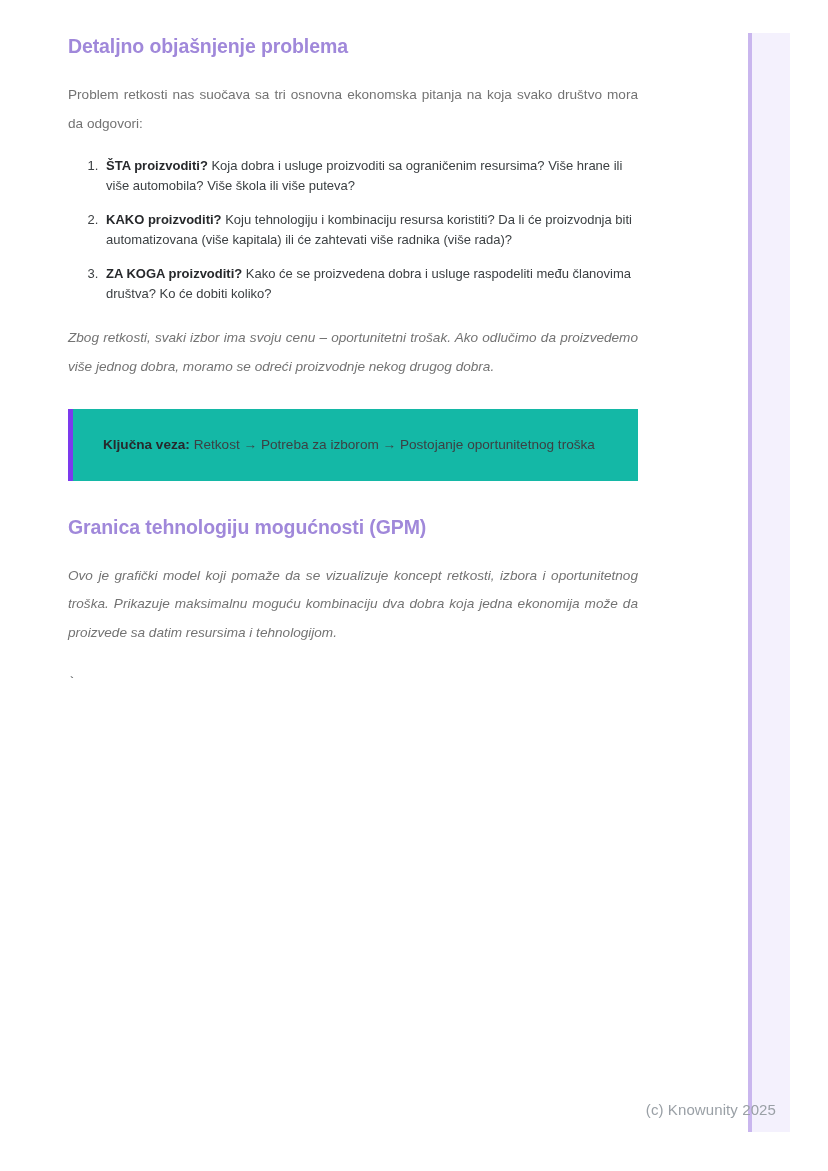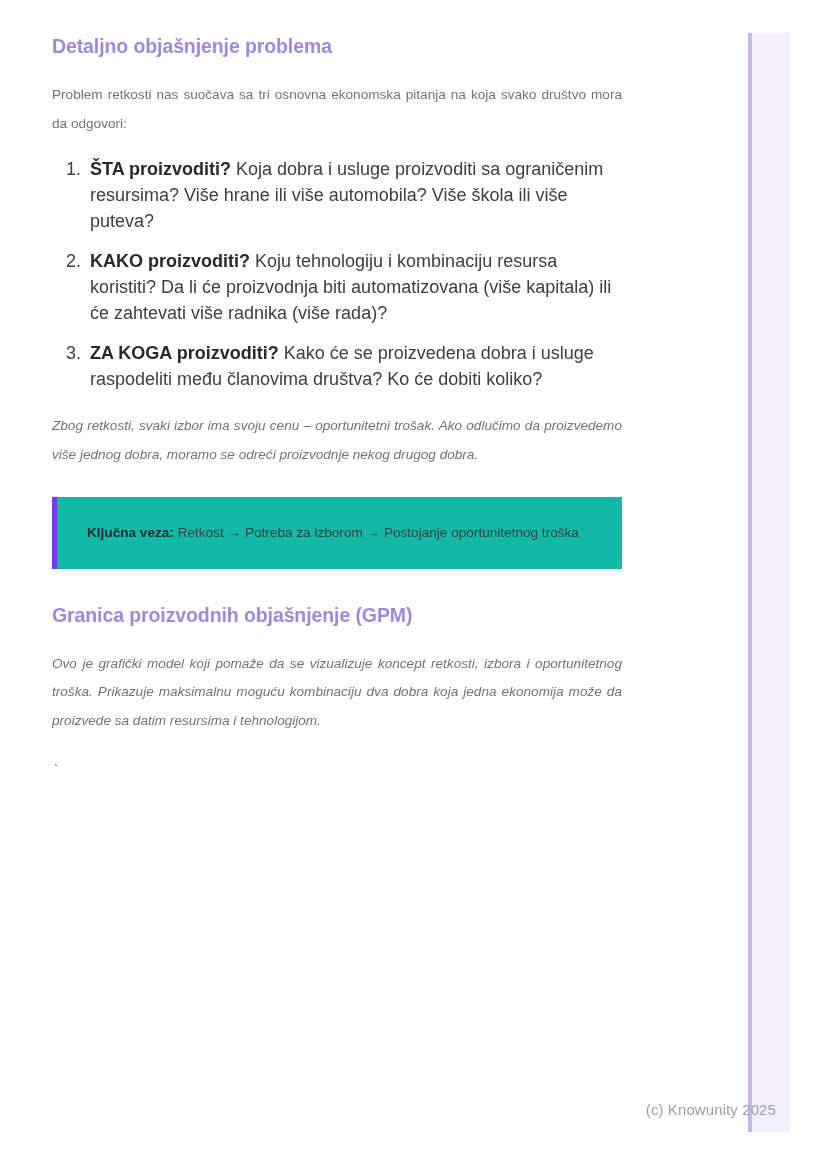--- a/index.html
+++ b/index.html
@@ -24,21 +24,21 @@
     width: 42px;
     height: 1099px;
     background: #f4f1fd;
     border-left: 4px solid #c9b6ee;
     box-sizing: border-box;
   }
 
   
   .doc {
     position: absolute;
-    left: 52px;
+    left: 68px;
     top: 34px;
     width: 570px;
   }
 
   h2.section-heading {
     font-size: 19.5px;
     font-weight: bold;
     color: #a088da;
     margin: 0 0 22px 0;
     letter-spacing: -0.1px;
@@ -64,22 +64,22 @@
     font-style: italic;
   }
 
   ol.q-list {
     margin: 0 0 20px 0;
     padding-left: 34px;
     list-style-type: decimal;
   }
 
   ol.q-list > li {
-    font-size: 18px;
-    line-height: 26px;
+    font-size: 13px;
+    line-height: 20px;
     color: #3c4043;
     margin-bottom: 14px;
     padding-left: 4px;
   }
 
   ol.q-list > li:last-child {
     margin-bottom: 0;
   }
 
   ol.q-list > li b {
@@ -157,21 +157,21 @@
   </ol>
 
   <p class="body-text tight">Zbog retkosti, svaki izbor ima svoju cenu – oportunitetni trošak. Ako odlučimo da proizvedemo više jednog dobra, moramo se odreći proizvodnje nekog drugog dobra.</p>
 
   <div class="callout">
     <p><b>Ključna veza:</b><span> Retkost → Potreba za izborom → Postojanje oportunitetnog troška</span></p>
   </div>
 
   <div class="spacer-after-callout"></div>
 
-  <h2 class="section-heading second">Granica proizvodnih objašnjenje (GPM)</h2>
+  <h2 class="section-heading second">Granica tehnologiju mogućnosti (GPM)</h2>
 
   <p class="body-text tight">Ovo je grafički model koji pomaže da se vizualizuje koncept retkosti, izbora i oportunitetnog troška. Prikazuje maksimalnu moguću kombinaciju dva dobra koja jedna ekonomija može da proizvede sa datim resursima i tehnologijom.</p>
 
   <div class="stray-tick">`</div>
 
 </div>
 
 <div class="footer">(c) Knowunity 2025</div>
 
 </body></html>

